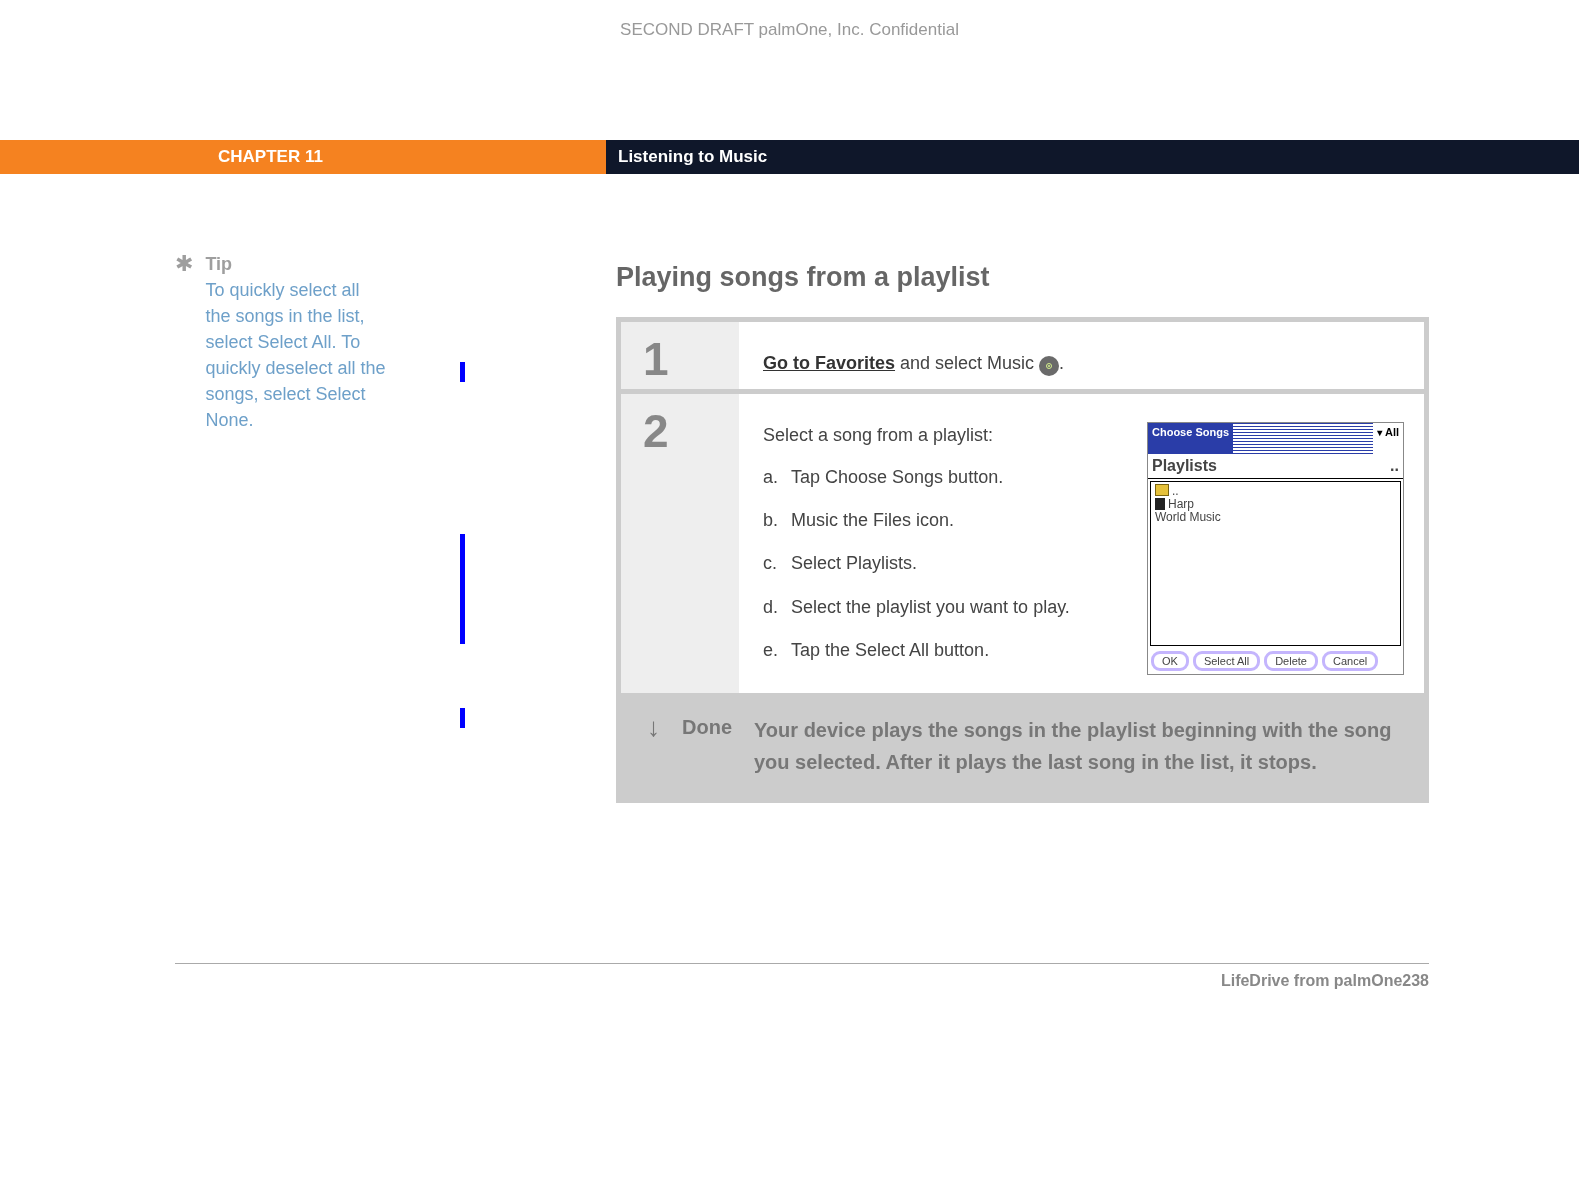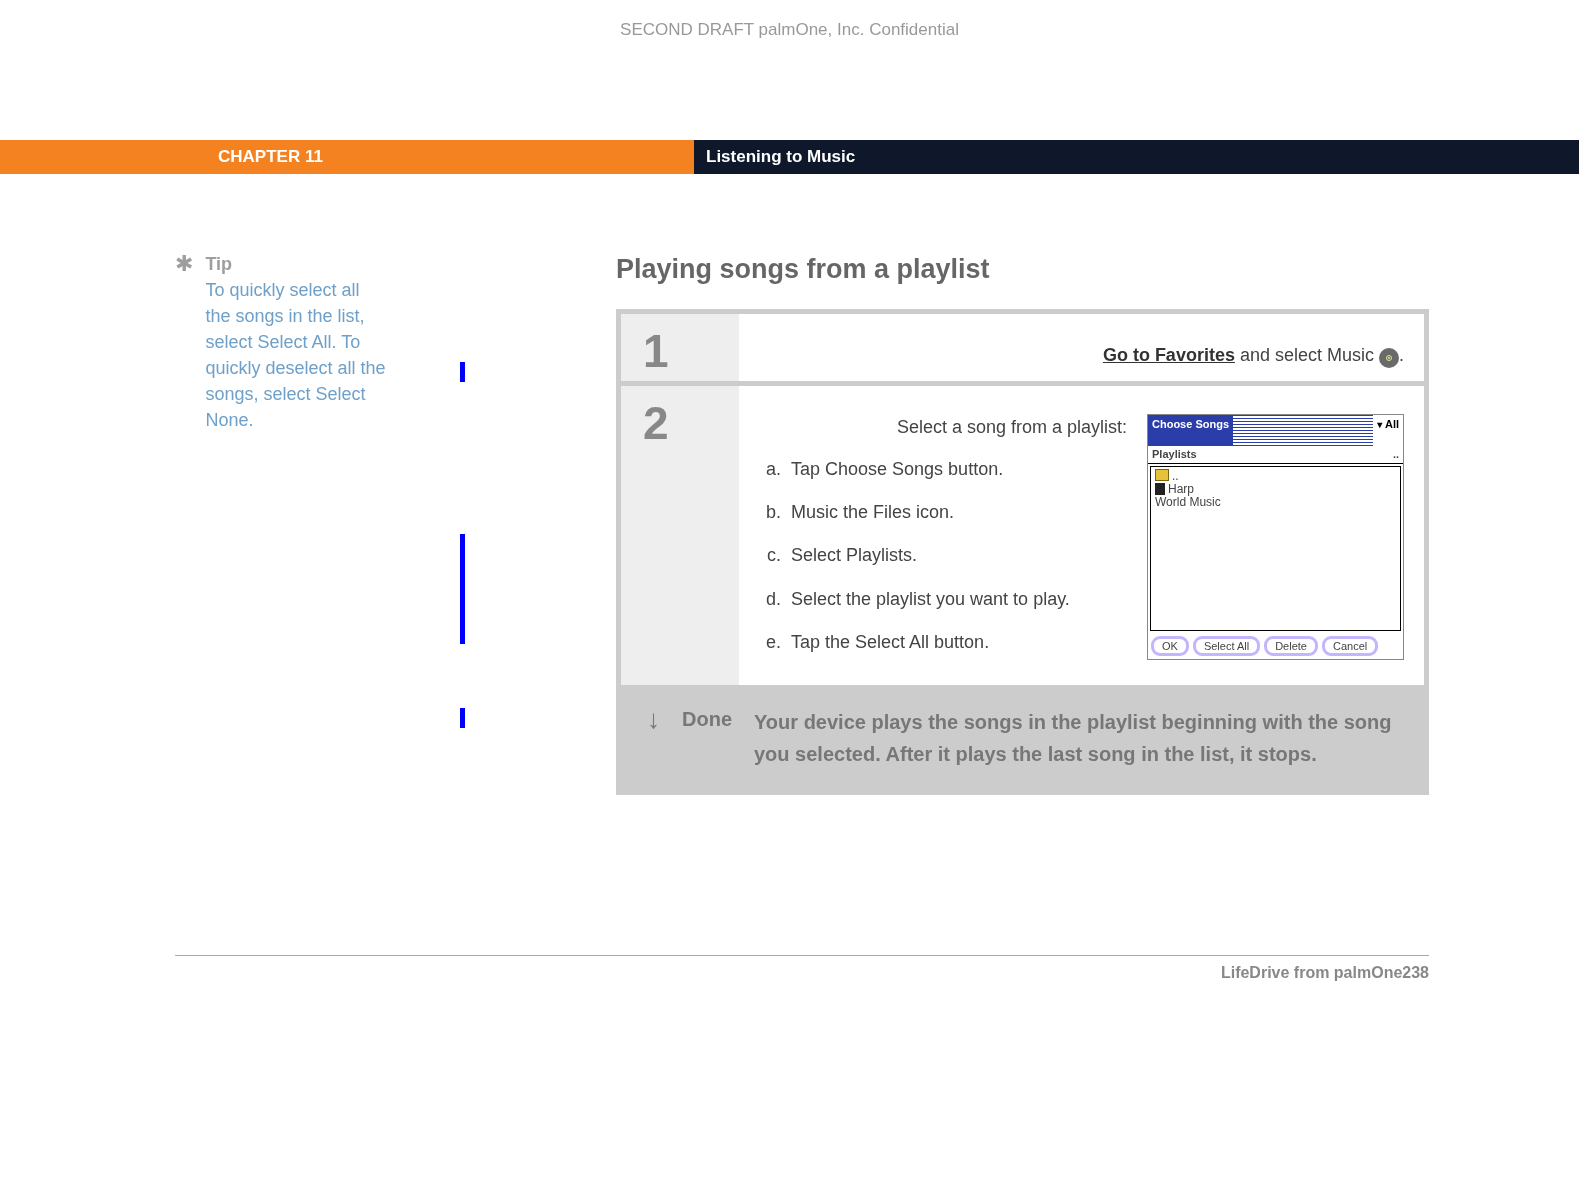--- a/index.html
+++ b/index.html
@@ -19,21 +19,21 @@
   .header-bar {
     display: flex;
     margin-top: 80px;
     height: 34px;
     font-size: 17px;
     font-weight: bold;
     color: #fff;
   }
   .header-orange {
     background: #f58220;
-    width: 694px;
+    width: 606px;
     display: flex;
     align-items: center;
     padding-left: 0;
   }
   .header-orange span {
     margin-left: 218px;
   }
   .header-gray {
     background: #0f172a;
     flex: 1;
@@ -75,21 +75,21 @@
   .main {
     flex: 1;
     margin-right: 150px;
     padding-left: 120px;
     position: relative;
   }
   .main-title {
     color: #666;
     font-size: 27px;
     font-weight: bold;
-    margin: 0 0 24px 0;
+    margin: 8px 0 24px 0;
   }
   .steps-box {
     background: #ccc;
     padding: 5px;
     max-width: 960px;
   }
   .step {
     background: #fff;
     display: flex;
     margin-bottom: 5px;
@@ -110,21 +110,20 @@
     padding: 28px 20px 12px 24px;
     font-size: 18px;
     color: #444;
     line-height: 1.5;
     flex: 1;
     display: flex;
     gap: 20px;
   }
   .step-text-col {
     flex: 1;
-    text-align: right;
   }
   .step-line1 a {
     color: #333;
     text-decoration: underline;
     font-weight: bold;
   }
   .music-icon {
     display: inline-flex;
     align-items: center;
     justify-content: center;
@@ -171,21 +170,21 @@
     background: repeating-linear-gradient(#2a3da8 0 1px, #fff 1px 3px);
   }
   .ss-title-right {
     color: #000;
     font-weight: bold;
     padding: 1px 4px;
   }
   .ss-title-right::before { content: "▾ "; font-size: 10px; }
   .ss-subhead {
     font-weight: bold;
-    font-size: 11px;
+    font-size: 16px;
     padding: 0 4px;
     border-bottom: 1px solid #000;
     display: flex;
     justify-content: space-between;
   }
   .ss-area {
     border: 1px solid #000;
     margin: 2px;
     height: 165px;
     padding: 2px 4px;

